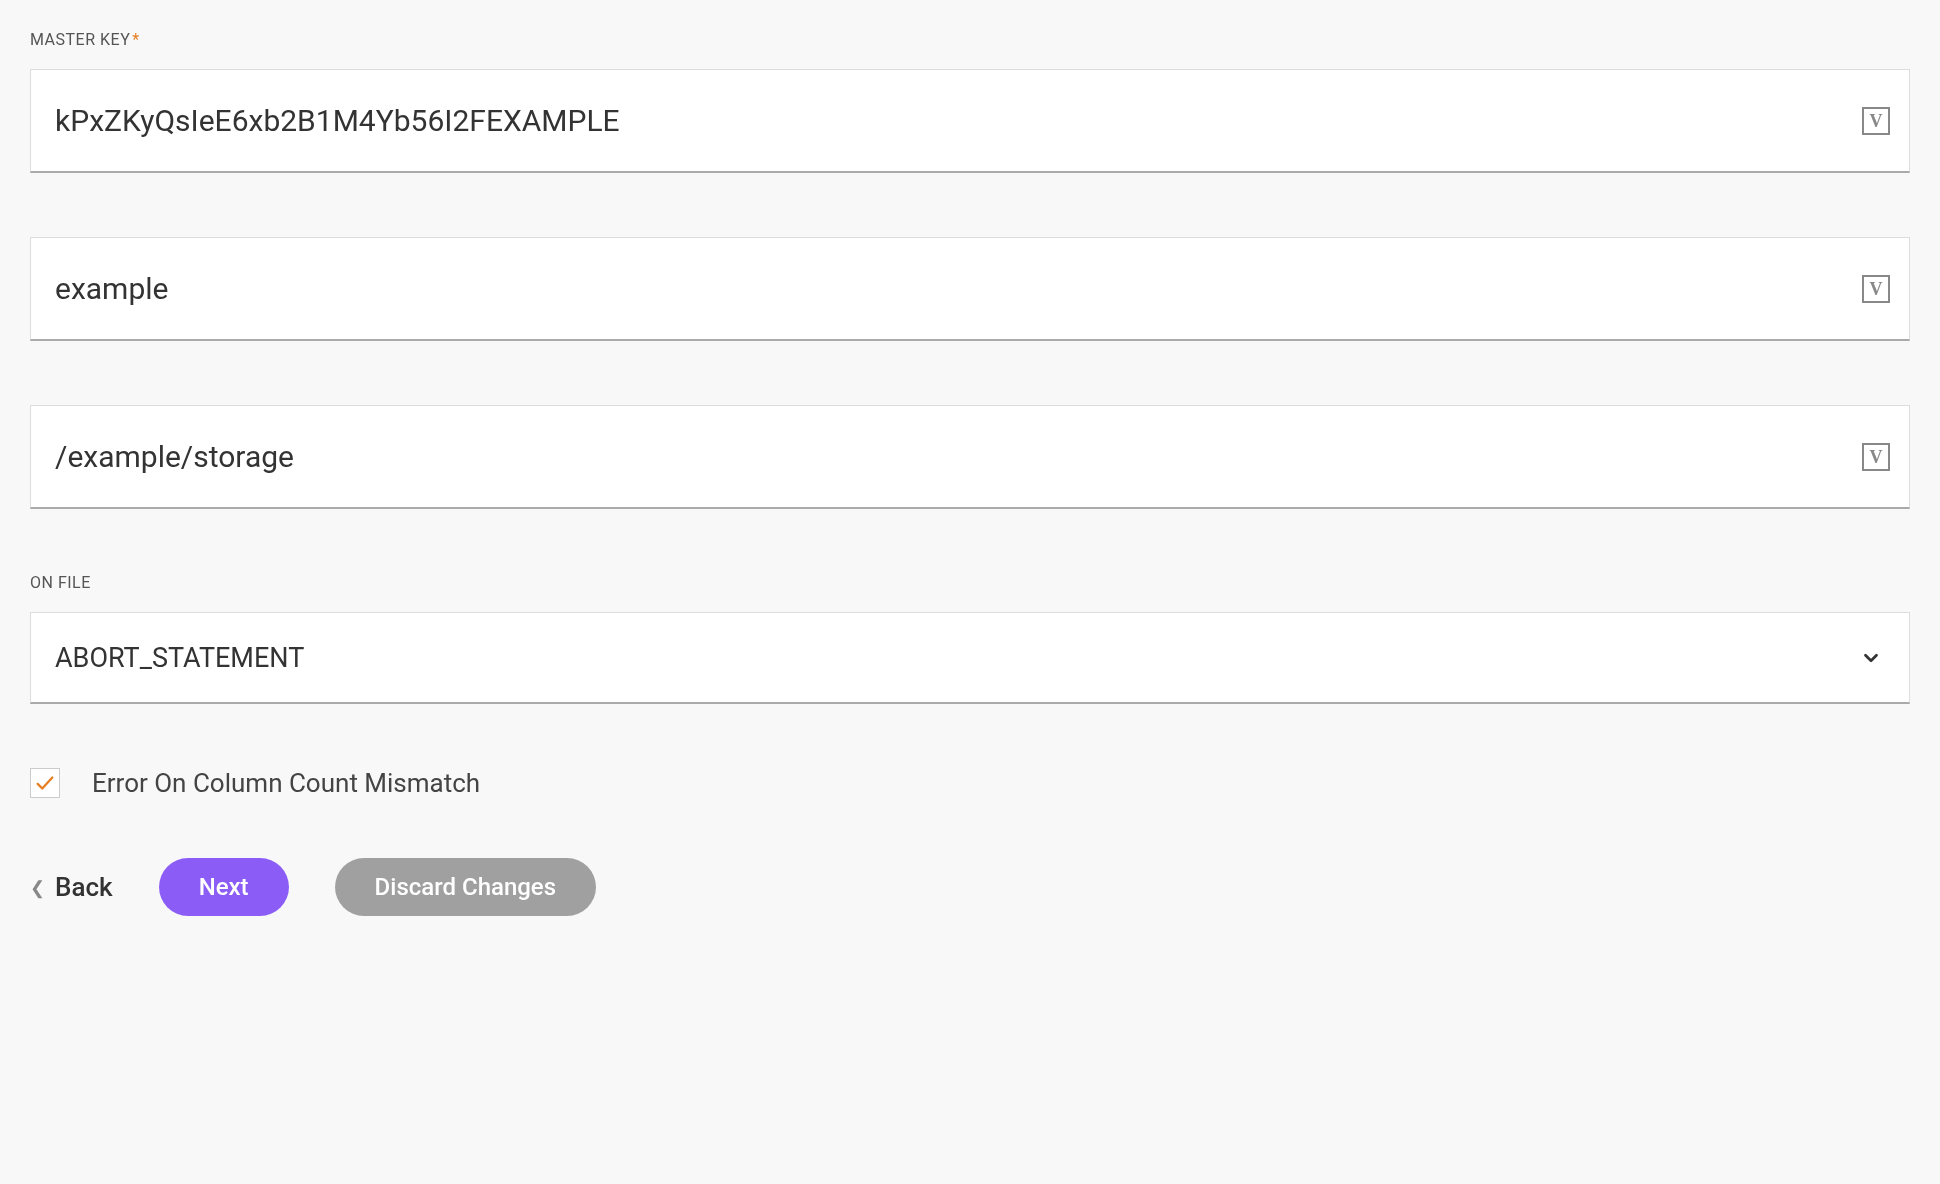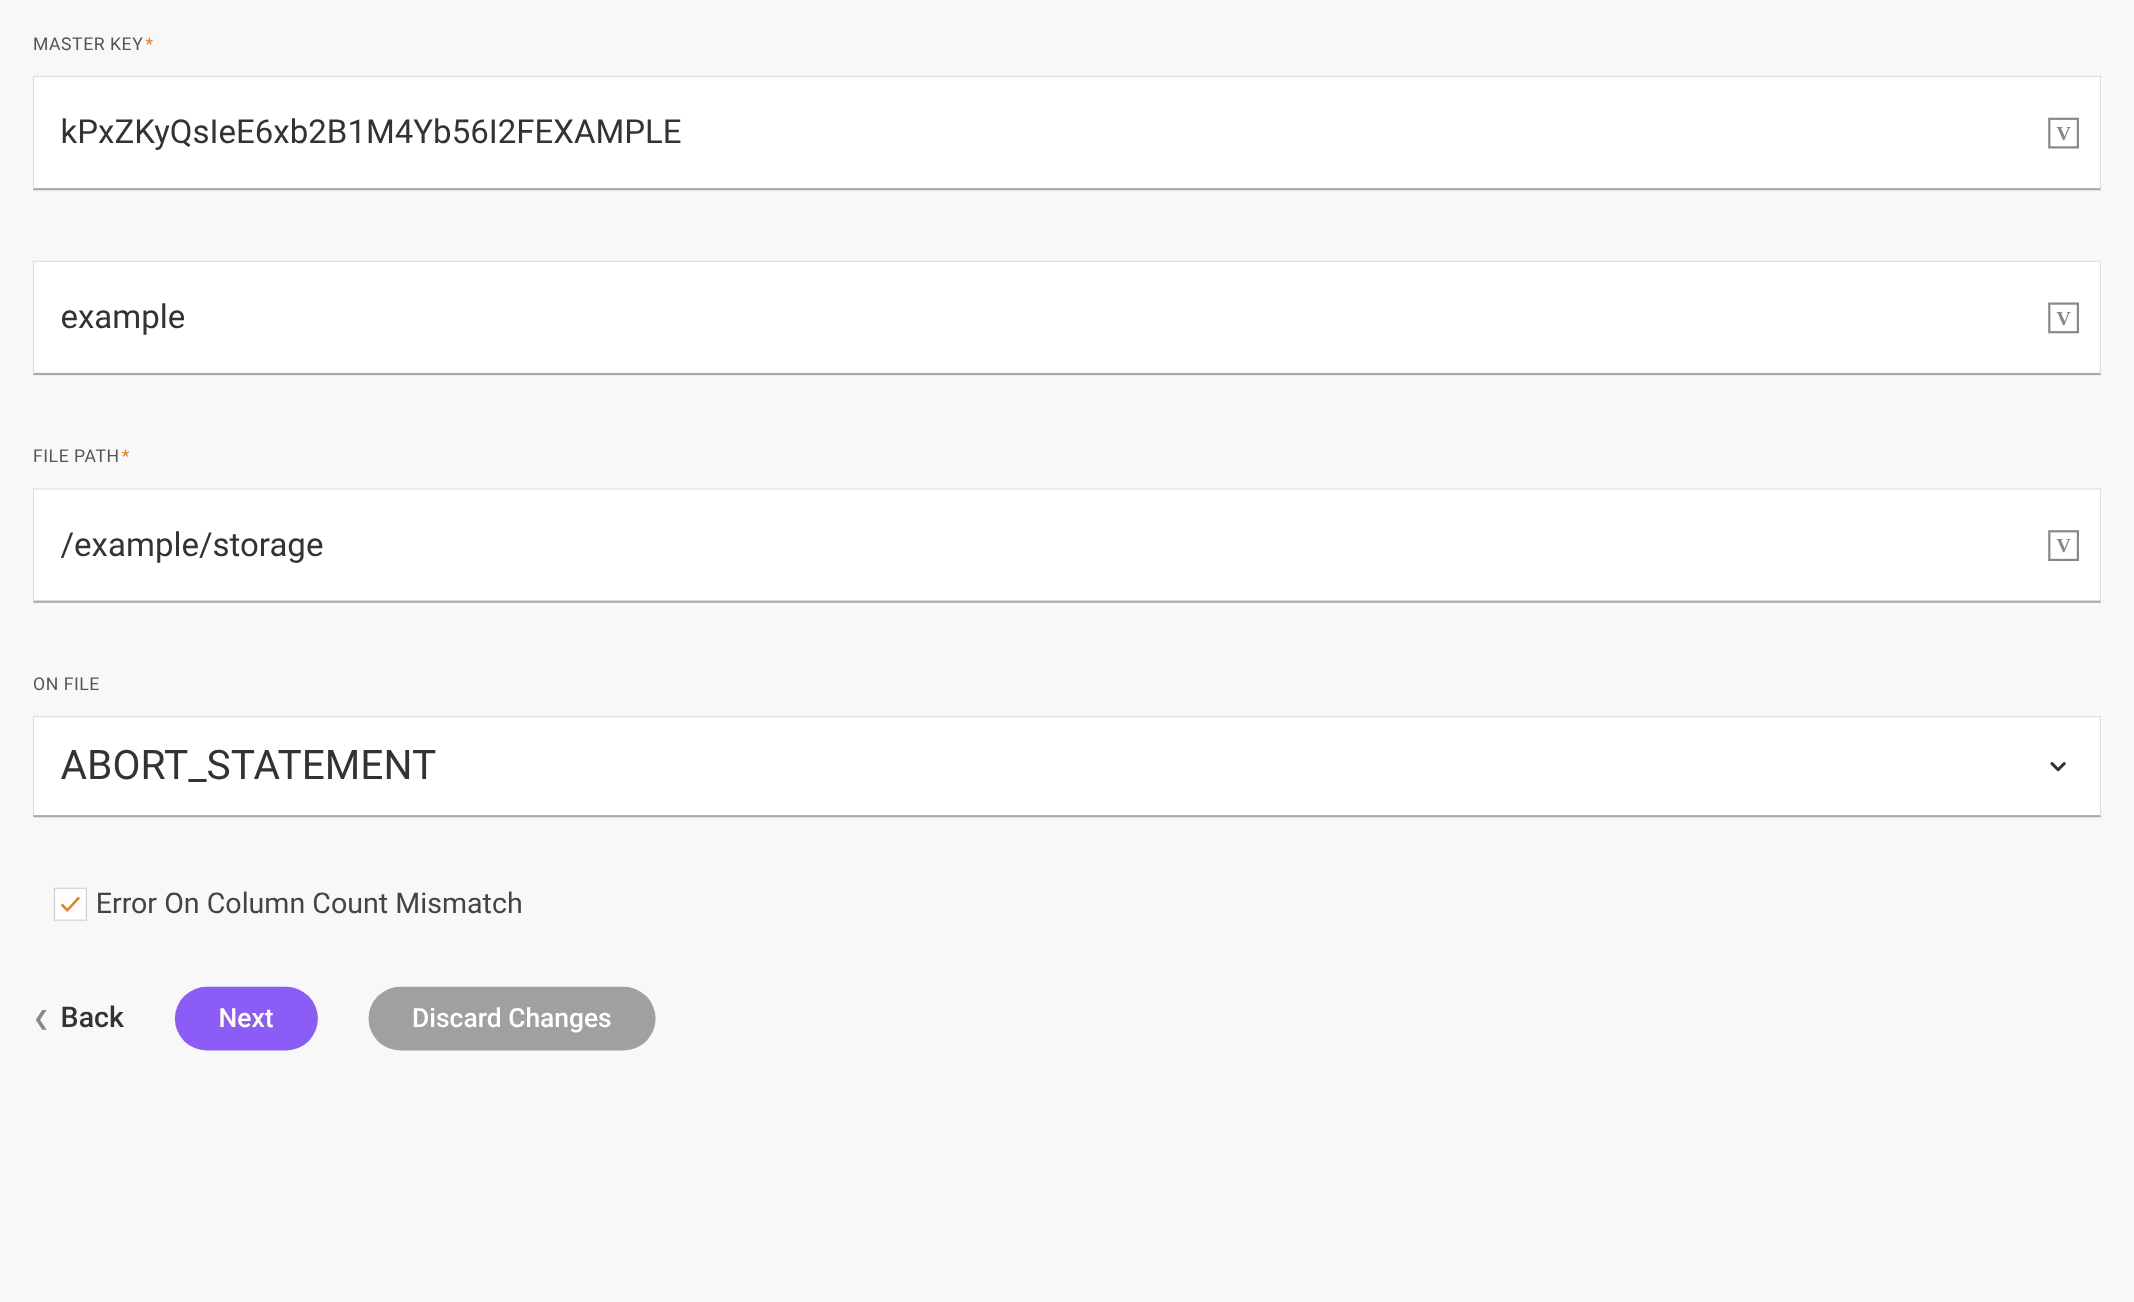--- a/index.html
+++ b/index.html
@@ -66,21 +66,21 @@
       position: relative;
       width: 100%;
     }
     .select-input {
       width: 100%;
       height: 92px;
       background: #fff;
       border: 1px solid #ddd;
       border-bottom: 2px solid #aaa;
       padding: 0 70px 0 24px;
-      font-size: 37px;
+      font-size: 27px;
       color: #333;
       font-family: inherit;
       outline: none;
       appearance: none;
       -webkit-appearance: none;
       cursor: pointer;
     }
     .chevron-down {
       position: absolute;
       right: 28px;
@@ -89,23 +89,22 @@
       pointer-events: none;
     }
     .chevron-down svg {
       width: 22px;
       height: 22px;
       display: block;
     }
     .checkbox-row {
       display: flex;
       align-items: flex-end;
-      gap: 8px;
+      gap: 32px;
       margin-bottom: 60px;
-      margin-left: 19px;
     }
     .checkbox {
       width: 30px;
       height: 30px;
       background: #fff;
       border: 1px solid #ccc;
       display: flex;
       align-items: center;
       justify-content: center;
       cursor: pointer;
@@ -171,23 +170,20 @@
 </div>
 
 <div class="form-group">
   <div class="input-wrapper">
     <input type="text" class="text-input" value="example" style="">
     <span class="input-icon">V</span>
   </div>
 </div>
 
 <div class="form-group">
-  <label class="form-label">
-    <span>FILE PATH</span><span class="required">*</span>
-  </label>
   <div class="input-wrapper">
     <input type="text" class="text-input" value="/example/storage" style="">
     <span class="input-icon">V</span>
   </div>
 </div>
 
 <div class="form-group">
   <label class="form-label">
     <span>ON FILE</span>
   </label>

